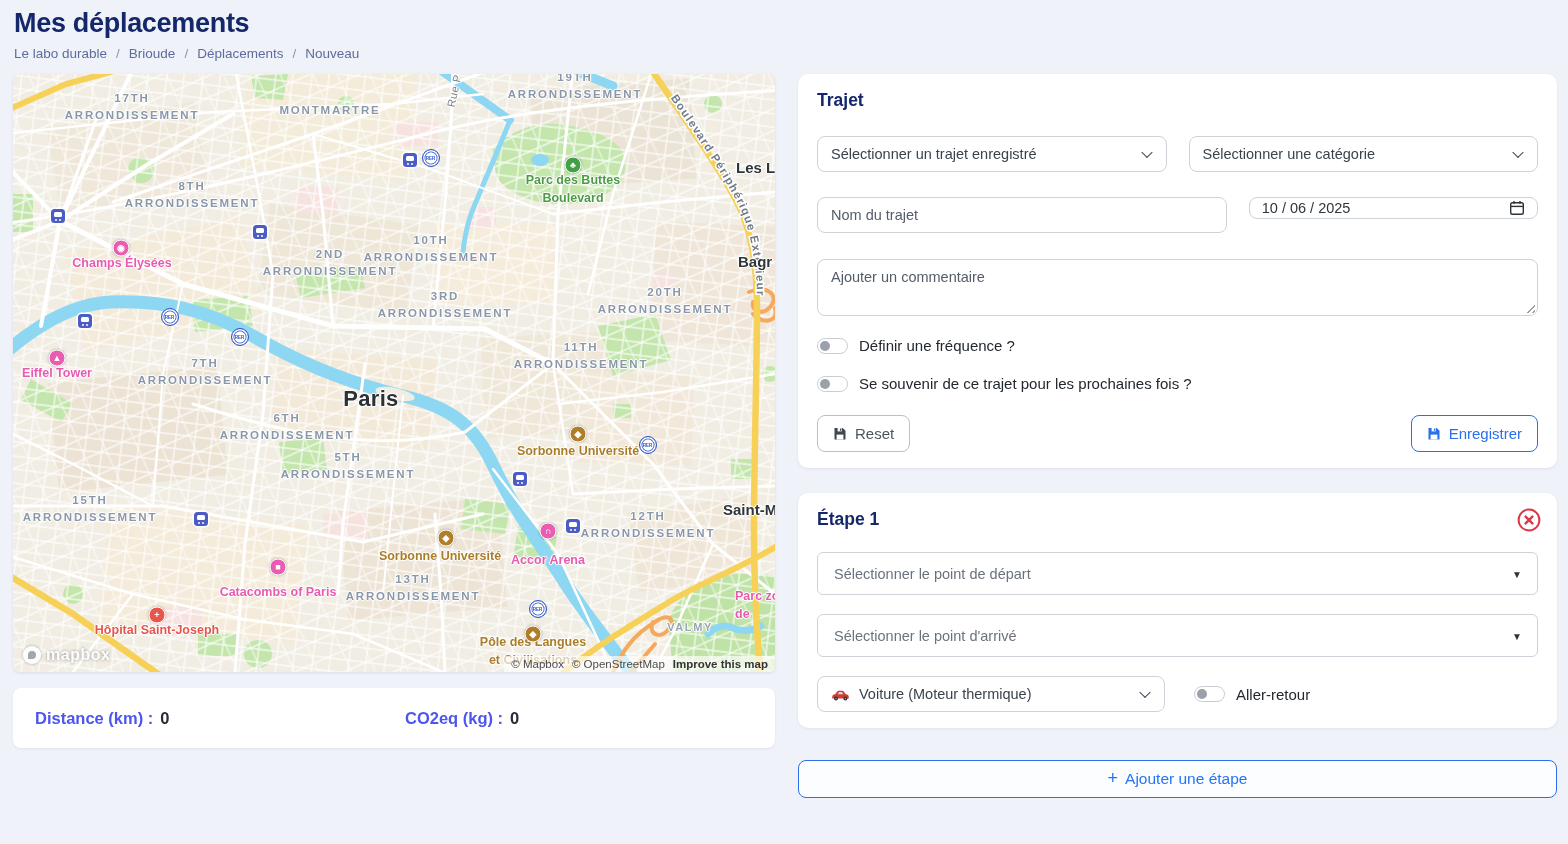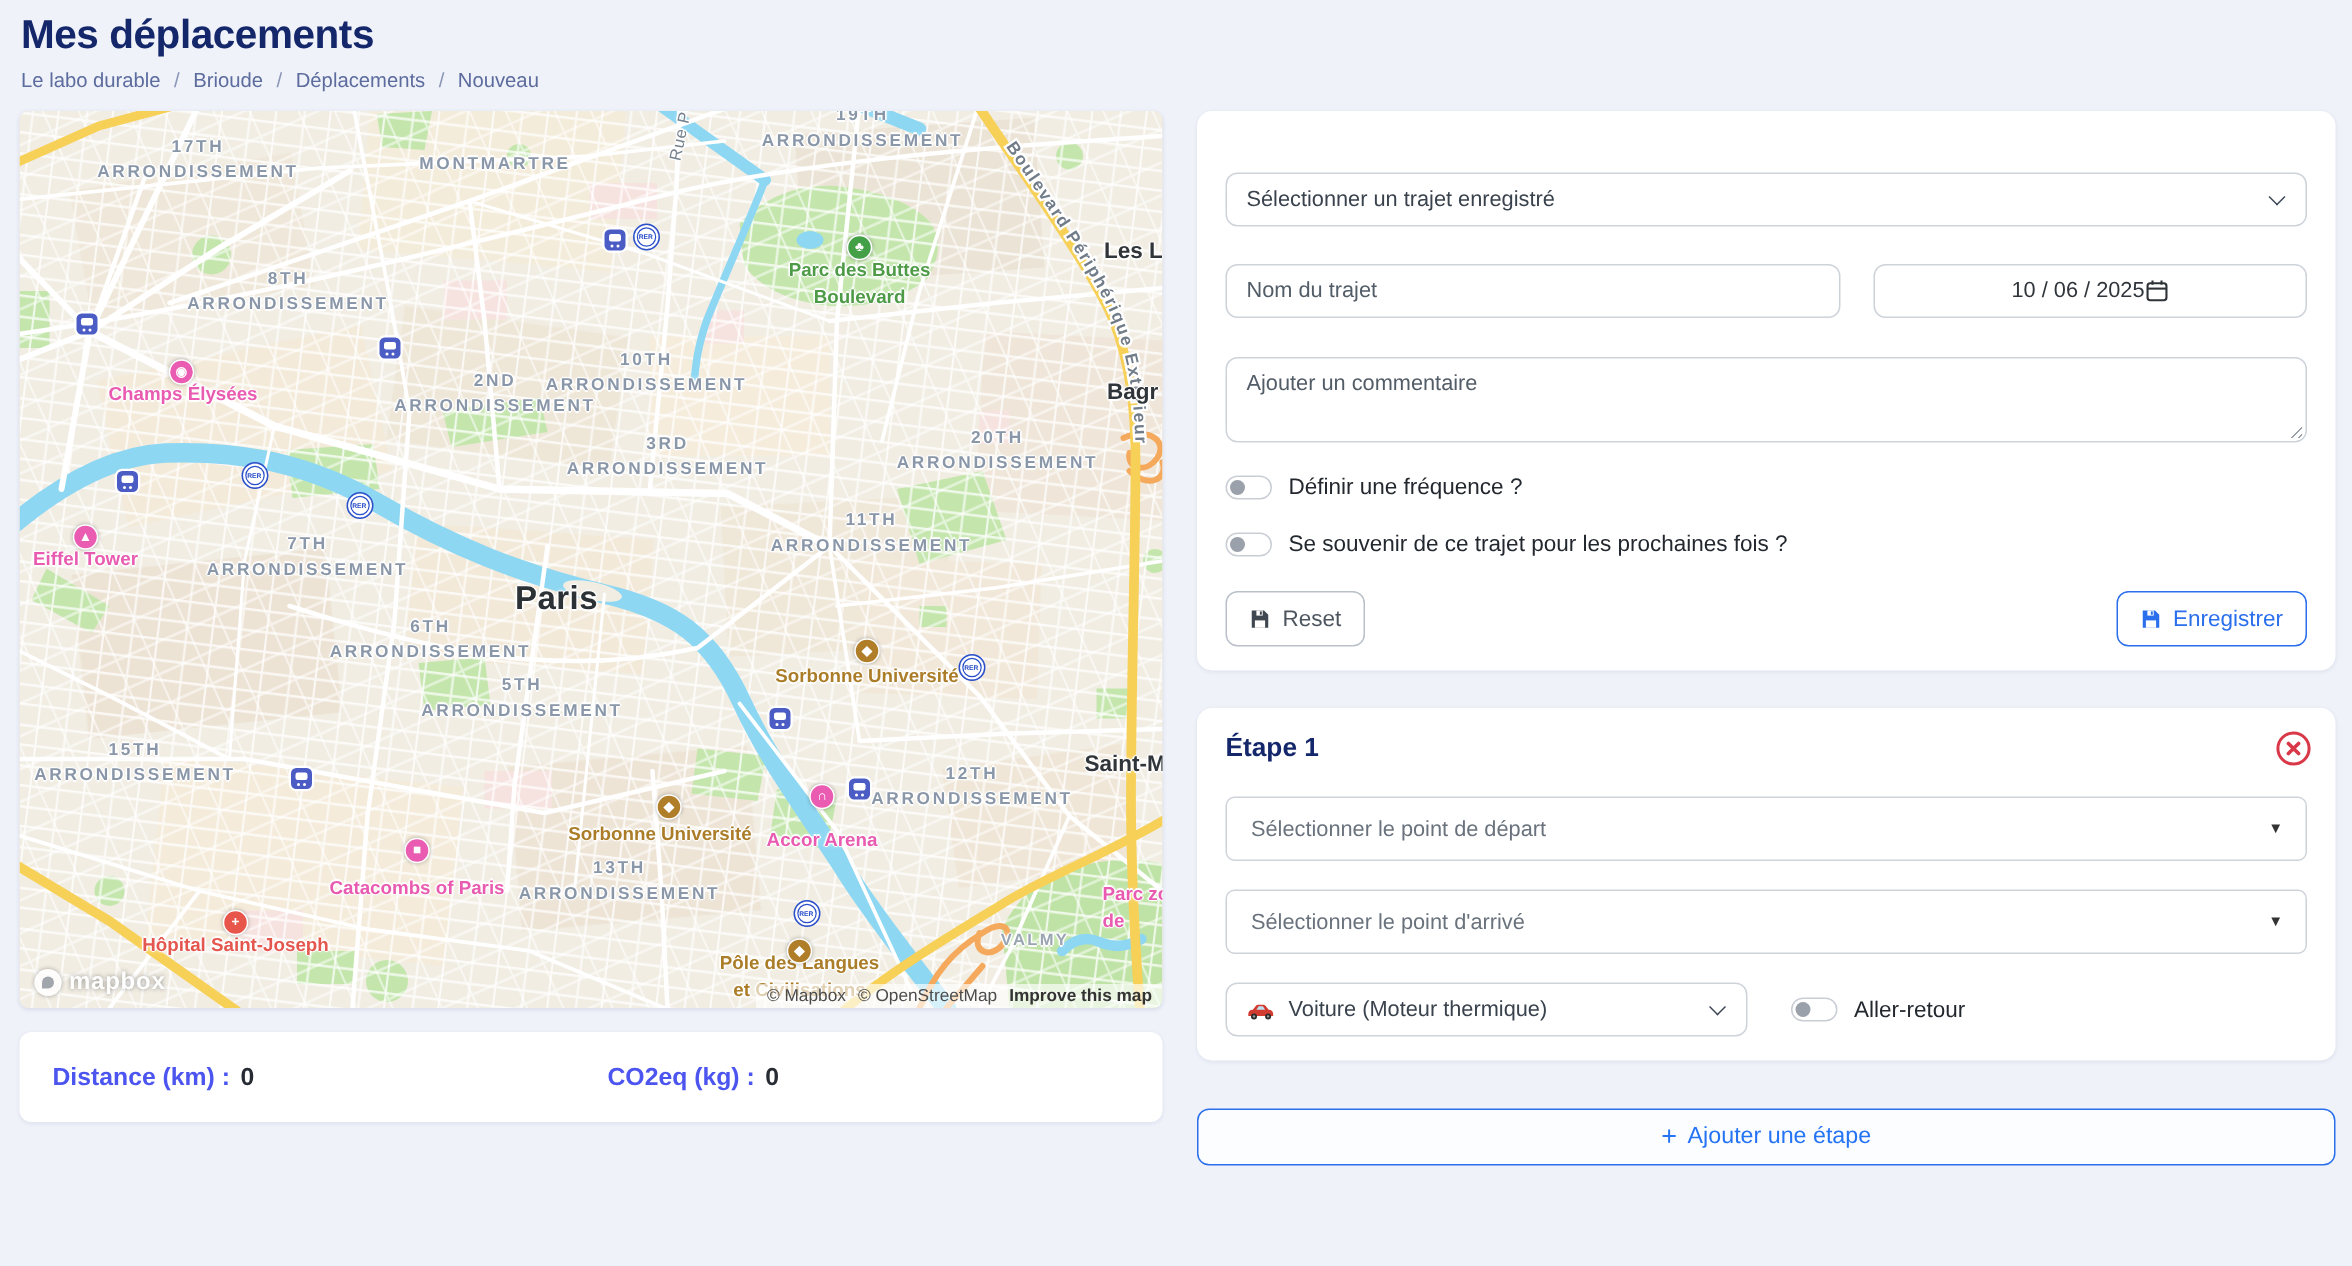--- a/index.html
+++ b/index.html
@@ -56,21 +56,21 @@
 .stat2{position:absolute;left:392px}
 
 
 .card{background:#fff;border-radius:10px;box-shadow:0 1px 3px rgba(25,39,93,.08);padding:16px 19px}
 .card-title{color:var(--navy);font-size:17.5px;font-weight:700}
 .row{display:flex;gap:22px;margin-top:25px}
 .sel{position:relative;flex:1;height:36px;border:1px solid var(--border);border-radius:8px;background:#fff;display:flex;align-items:center;padding:0 34px 0 13px;font-size:14.5px;color:var(--txt);cursor:pointer}
 .chev{position:absolute;right:15px;top:50%;width:8px;height:8px;border-right:1.8px solid #3d4757;border-bottom:1.8px solid #3d4757;transform:translateY(-70%) rotate(45deg)}
 .tinput{flex:1.45;height:36px;border:1px solid var(--border);border-radius:8px;padding:0 13px;font-size:14.5px;color:var(--txt);font-family:inherit;outline:none}
 .tinput::placeholder{color:#535d68;opacity:1}
-.date-field{flex:1;height:36px;border:1px solid var(--border);border-radius:8px;display:flex;align-items:center;justify-content:center;padding:4px 12px;font-size:14.5px;color:#30353c;cursor:text}
+.date-field{flex:1;height:22px;border:1px solid var(--border);border-radius:8px;display:flex;align-items:center;justify-content:space-between;padding:4px 12px;font-size:14.5px;color:#30353c;cursor:text}
 .ta-wrap{position:relative;margin-top:26px}
 .ta{width:100%;height:57px;border:1px solid var(--border);border-radius:8px;padding:9px 13px;font-size:14.5px;color:var(--txt);font-family:inherit;resize:none;outline:none;display:block}
 .ta::placeholder{color:#535d68;opacity:1}
 .ta-grip{position:absolute;right:3px;bottom:3px;width:10px;height:10px;background:
  repeating-linear-gradient(135deg,transparent 0 2px,#9aa1a8 2px 3.2px);pointer-events:none;clip-path:polygon(100% 0,100% 100%,0 100%)}
 .toggle-row{display:flex;align-items:flex-end;gap:11px;margin-top:21px}
 .toggle-row .tlab{font-size:15px;color:#23282f}
 .switch{width:31px;height:16px;border:1px solid #c9ced5;border-radius:9px;background:#fff;position:relative;cursor:pointer;flex:none}
 .switch::after{content:"";position:absolute;left:2px;top:2px;width:10px;height:10px;border-radius:50%;background:#9aa1aa}
 .btn-row{display:flex;justify-content:space-between;margin-top:23px}
@@ -415,23 +415,28 @@
       </div>
       <div class="stat stat2" data-interactable="false">
         <span class="lab" data-interactable="false">CO2eq (kg) :</span>
         <span class="val" data-interactable="false">0</span>
       </div>
     </div>
   </div>
 
   <div class="right-col">
     <div class="card" data-interactable="false">
+      <div class="card-title" data-interactable="false">Trajet</div>
       <div class="row">
         <div class="sel" data-interactable="true">
           <span data-interactable="false">Sélectionner un trajet enregistré</span>
+          <i class="chev" data-interactable="false"></i>
+        </div>
+        <div class="sel" data-interactable="true">
+          <span data-interactable="false">Sélectionner une catégorie</span>
           <i class="chev" data-interactable="false"></i>
         </div>
       </div>
       <div class="row">
         <input class="tinput" type="text" data-interactable="true" placeholder="Nom du trajet" style="">
         <div class="date-field" data-interactable="true">
           <span data-interactable="false">10 / 06 / 2025</span>
           <svg class="icon-svg" data-interactable="true" width="16" height="16" viewBox="0 0 16 16" fill="none" stroke="#2e3338" stroke-width="1.4">
             <rect x="1.7" y="2.8" width="12.6" height="11.4" rx="1.8"></rect>
             <line x1="1.7" y1="6.4" x2="14.3" y2="6.4"></line>

